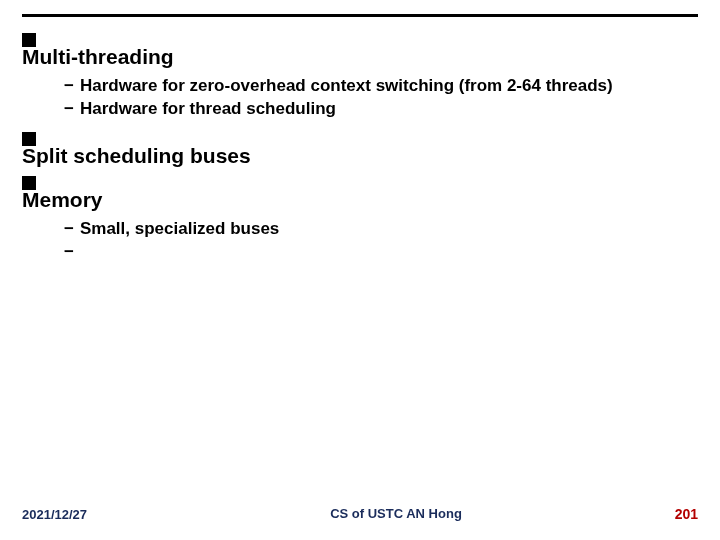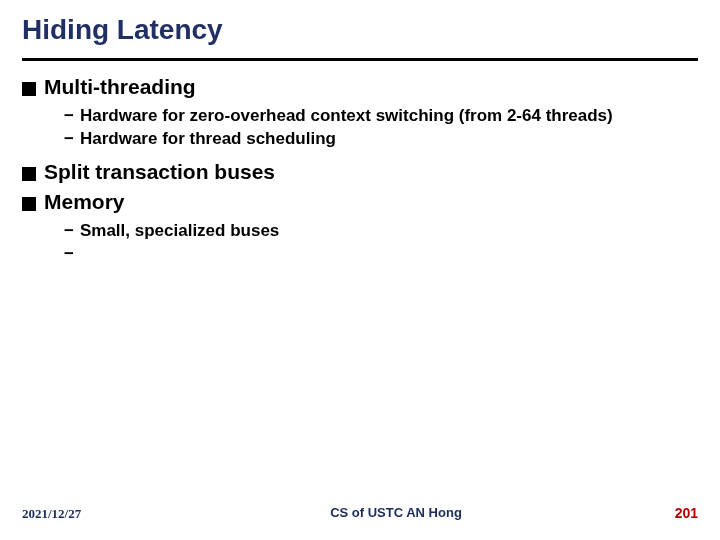--- a/index.html
+++ b/index.html
@@ -29,20 +29,21 @@
     margin-bottom: 14px;
   }
   .content { color: #000000; }
   .item-l1 {
     display: flex;
     align-items: baseline;
     font-size: 21px;
     font-weight: bold;
     margin-bottom: 6px;
     margin-top: 0;
+    flex-direction: column;
   }
   .bullet-sq {
     display: inline-block;
     width: 14px;
     height: 14px;
     background: #000000;
     margin-right: 8px;
     flex-shrink: 0;
     transform: translateY(2px);
   }
@@ -68,41 +69,40 @@
     left: 22px;
     right: 22px;
     display: flex;
     justify-content: space-between;
     align-items: baseline;
     font-weight: bold;
   }
   .footer-date {
     color: #1a2c5b;
     font-size: 13px;
-    font-family: Liberation Serif, serif;
+    font-family: Liberation Sans, sans-serif;
   }
   .footer-center {
     color: #1a2c5b;
     font-size: 13px;
     position: absolute;
     left: 50%;
     transform: translateX(-50%);
     margin-left: 36px;
   }
   .footer-page {
     color: #b30000;
     font-size: 14px;
   }
 </style>
 </head>
 <body>
 
 <div class="slide">
 
-  <div class="title">Hiding Latency</div>
   <hr class="rule">
 
   <div class="content">
 
     <div class="item-l1">
       <span class="bullet-sq"></span>
       <span>Multi-threading</span>
     </div>
     <div class="sublist">
       <div class="item-l2">
@@ -110,21 +110,21 @@
         <span>Hardware for zero-overhead context switching (from 2-64 threads)</span>
       </div>
       <div class="item-l2">
         <span class="dash">−</span>
         <span>Hardware for thread scheduling</span>
       </div>
     </div>
 
     <div class="item-l1">
       <span class="bullet-sq"></span>
-      <span>Split transaction buses</span>
+      <span>Split scheduling buses</span>
     </div>
 
     <div class="item-l1">
       <span class="bullet-sq"></span>
       <span>Memory</span>
     </div>
     <div class="sublist">
       <div class="item-l2">
         <span class="dash">−</span>
         <span>Small, specialized buses</span>

